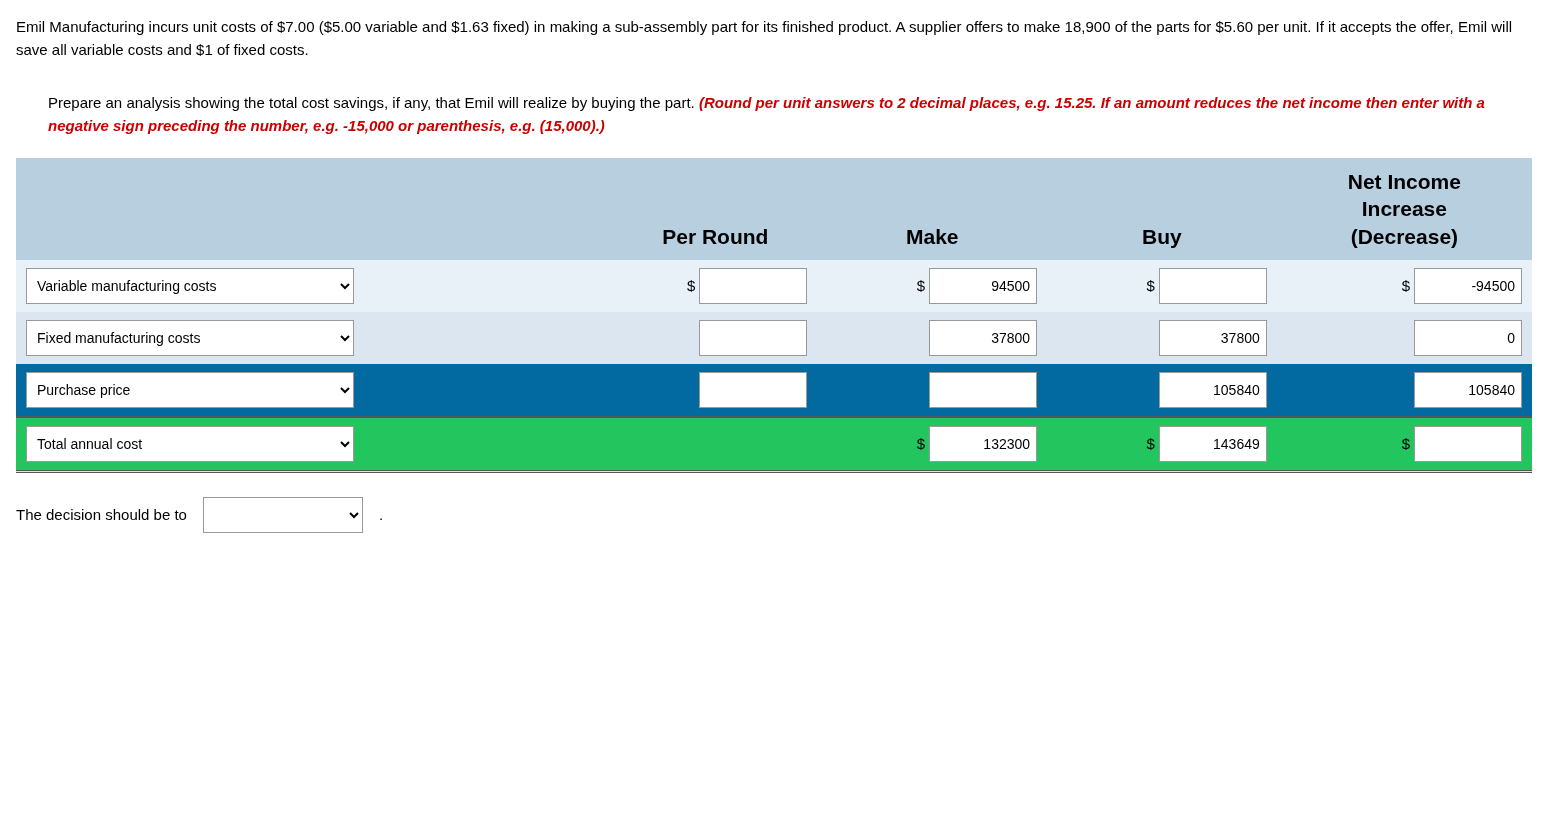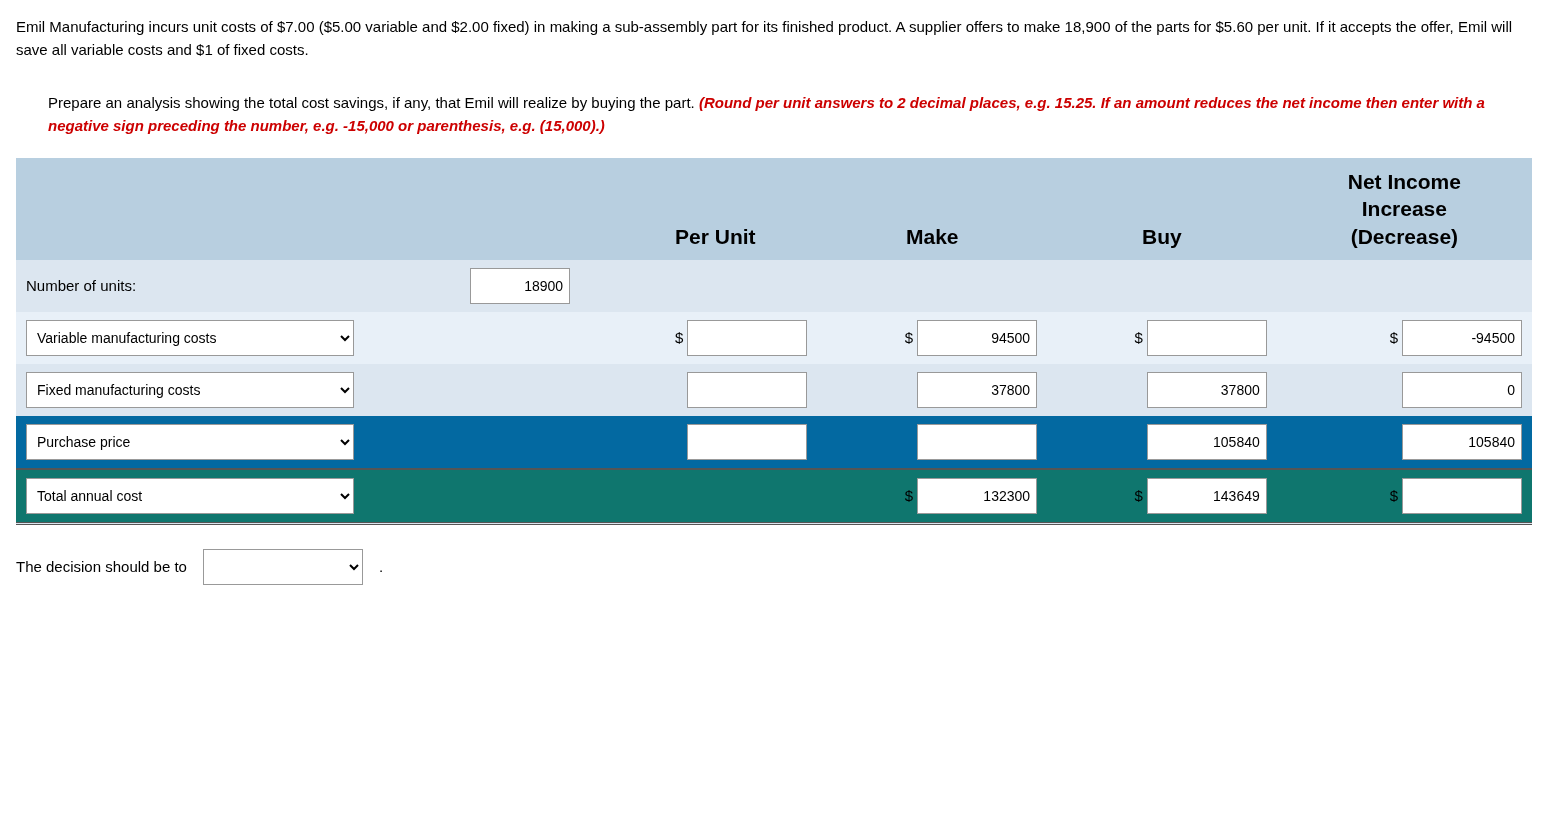--- a/index.html
+++ b/index.html
@@ -99,21 +99,21 @@
       font-size: 15px;
       margin-right: 4px;
       font-weight: normal;
     }
     .value-input {
       border: 1px solid #999;
       background: #fff;
       font-size: 14px;
       padding: 4px 6px;
       text-align: right;
-      width: 120px;
+      width: 108px;
       height: 36px;
     }
 
     
     .units-input {
       border: 1px solid #999;
       background: #fff;
       font-size: 14px;
       padding: 4px 6px;
       text-align: right;
@@ -143,53 +143,43 @@
       width: 160px;
       height: 36px;
       appearance: auto;
     }
   </style>
 </head>
 <body>
 
 
 
-<div class="intro-text">Emil Manufacturing incurs unit costs of $7.00 ($5.00 variable and $2.00 fixed) in making a sub-assembly part for its finished product. A supplier offers to make 18,900 of the parts for $5.60 per unit. If it accepts the offer, Emil will save all variable costs and $1 of fixed costs.</div>
+<div class="intro-text">Emil Manufacturing incurs unit costs of $7.00 ($5.00 variable and $1.63 fixed) in making a sub-assembly part for its finished product. A supplier offers to make 18,900 of the parts for $5.60 per unit. If it accepts the offer, Emil will save all variable costs and $1 of fixed costs.</div>
 <br>
 <div class="intro-text" style="margin-bottom:4px;margin-left:32px;">
   <span>Prepare an analysis showing the total cost savings, if any, that Emil will realize by buying the part. </span><span class="instruction-text" style="display:inline;">(Round per unit answers to 2 decimal places, e.g. 15.25. If an amount reduces the net income then enter with a negative sign preceding the number, e.g. -15,000 or parenthesis, e.g. (15,000).)</span>
 </div>
 
 <br>
 
 <table class="analysis-table">
   <thead>
     <tr>
       <th class="label-col"></th>
       <th class="unit-input-col"></th>
-      <th class="per-unit-col">Per Unit</th>
+      <th class="per-unit-col">Per Round</th>
       <th class="make-col">Make</th>
       <th class="buy-col">Buy</th>
       <th class="net-income-col" style="white-space:pre-line;">Net Income
 Increase
 (Decrease)</th>
     </tr>
   </thead>
   <tbody>
 
-    <tr class="units-row" style="background:#dce6f0;">
-      <td style="font-size:15px;">Number of units:</td>
-      <td>
-        <input class="units-input" type="text" value="18900" style="">
-      </td>
-      <td></td>
-      <td></td>
-      <td></td>
-      <td></td>
-    </tr>
 
     <tr style="background:#e8f0f8;">
       <td>
         <select class="row-label-select">
           <option>Variable manufacturing costs</option>
           <option>Fixed manufacturing costs</option>
           <option>Purchase price</option>
           <option>Total annual cost</option>
         </select>
       </td>
@@ -277,21 +267,21 @@
           <input class="value-input" type="text" value="105840" style="">
         </div>
       </td>
       <td>
         <div class="dollar-input">
           <input class="value-input" type="text" value="105840" style="">
         </div>
       </td>
     </tr>
 
-    <tr style="background:#0f766e;" class="total-row">
+    <tr style="background:#22c55e;" class="total-row">
       <td>
         <select class="row-label-select">
           <option>Total annual cost</option>
           <option>Variable manufacturing costs</option>
           <option>Fixed manufacturing costs</option>
           <option>Purchase price</option>
         </select>
       </td>
       <td></td>
       <td></td>

